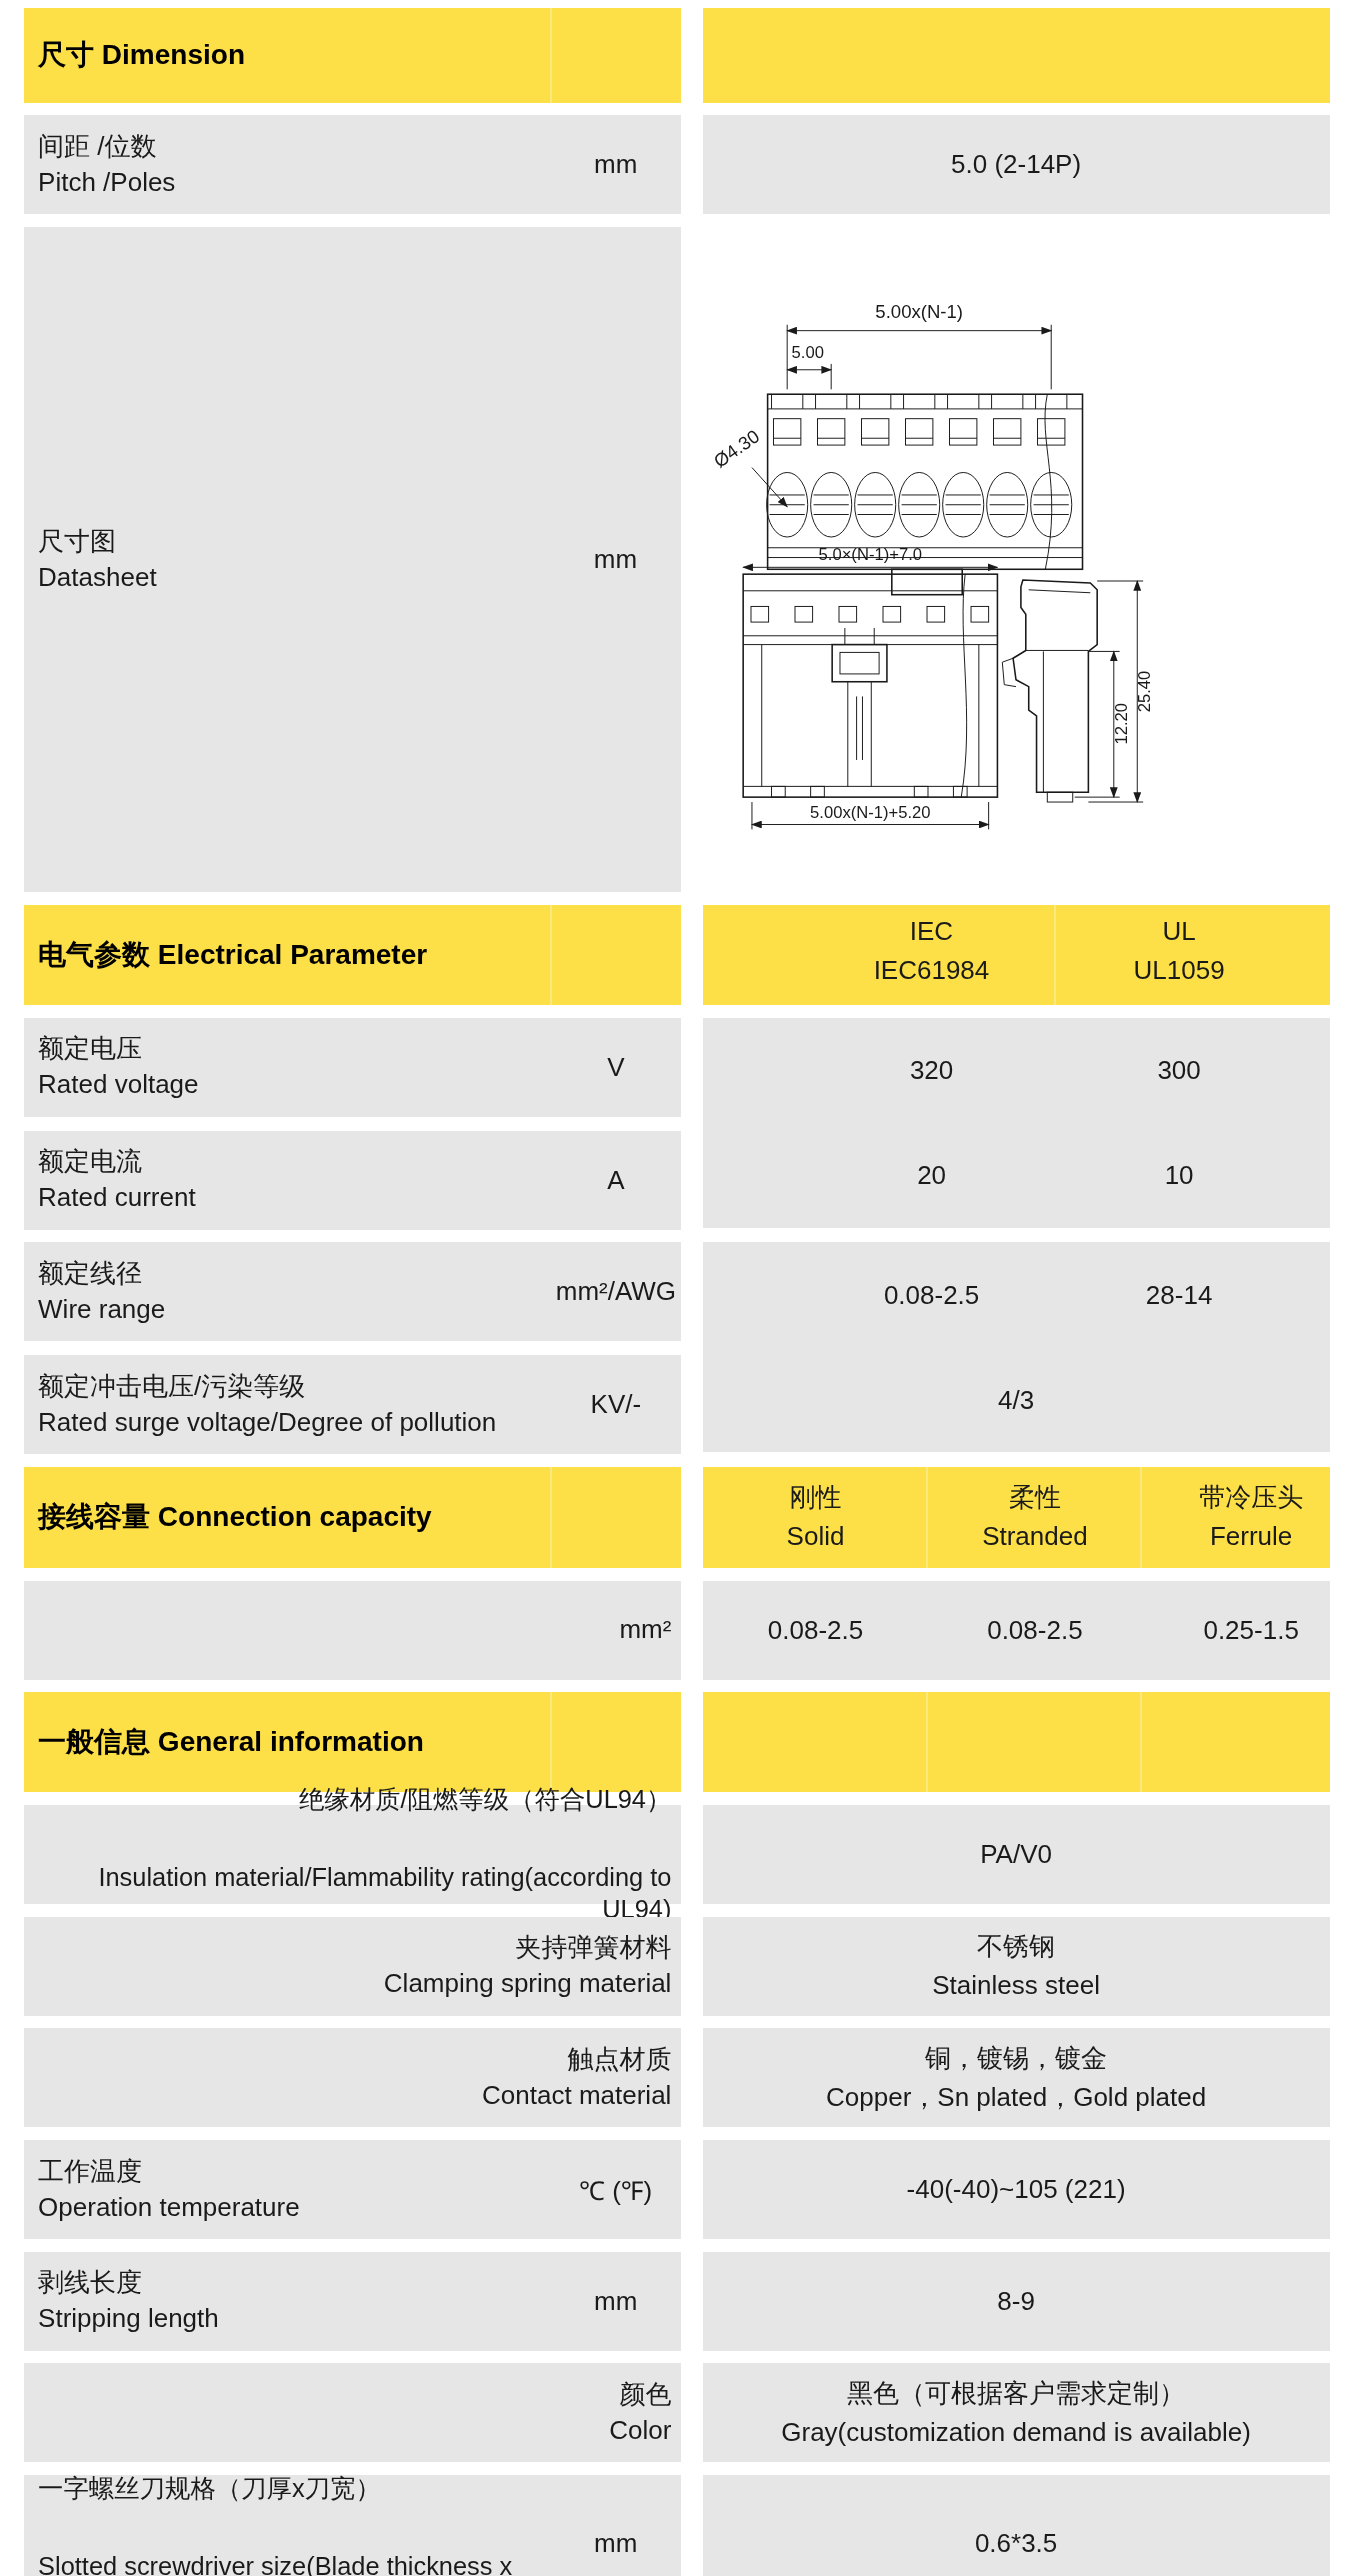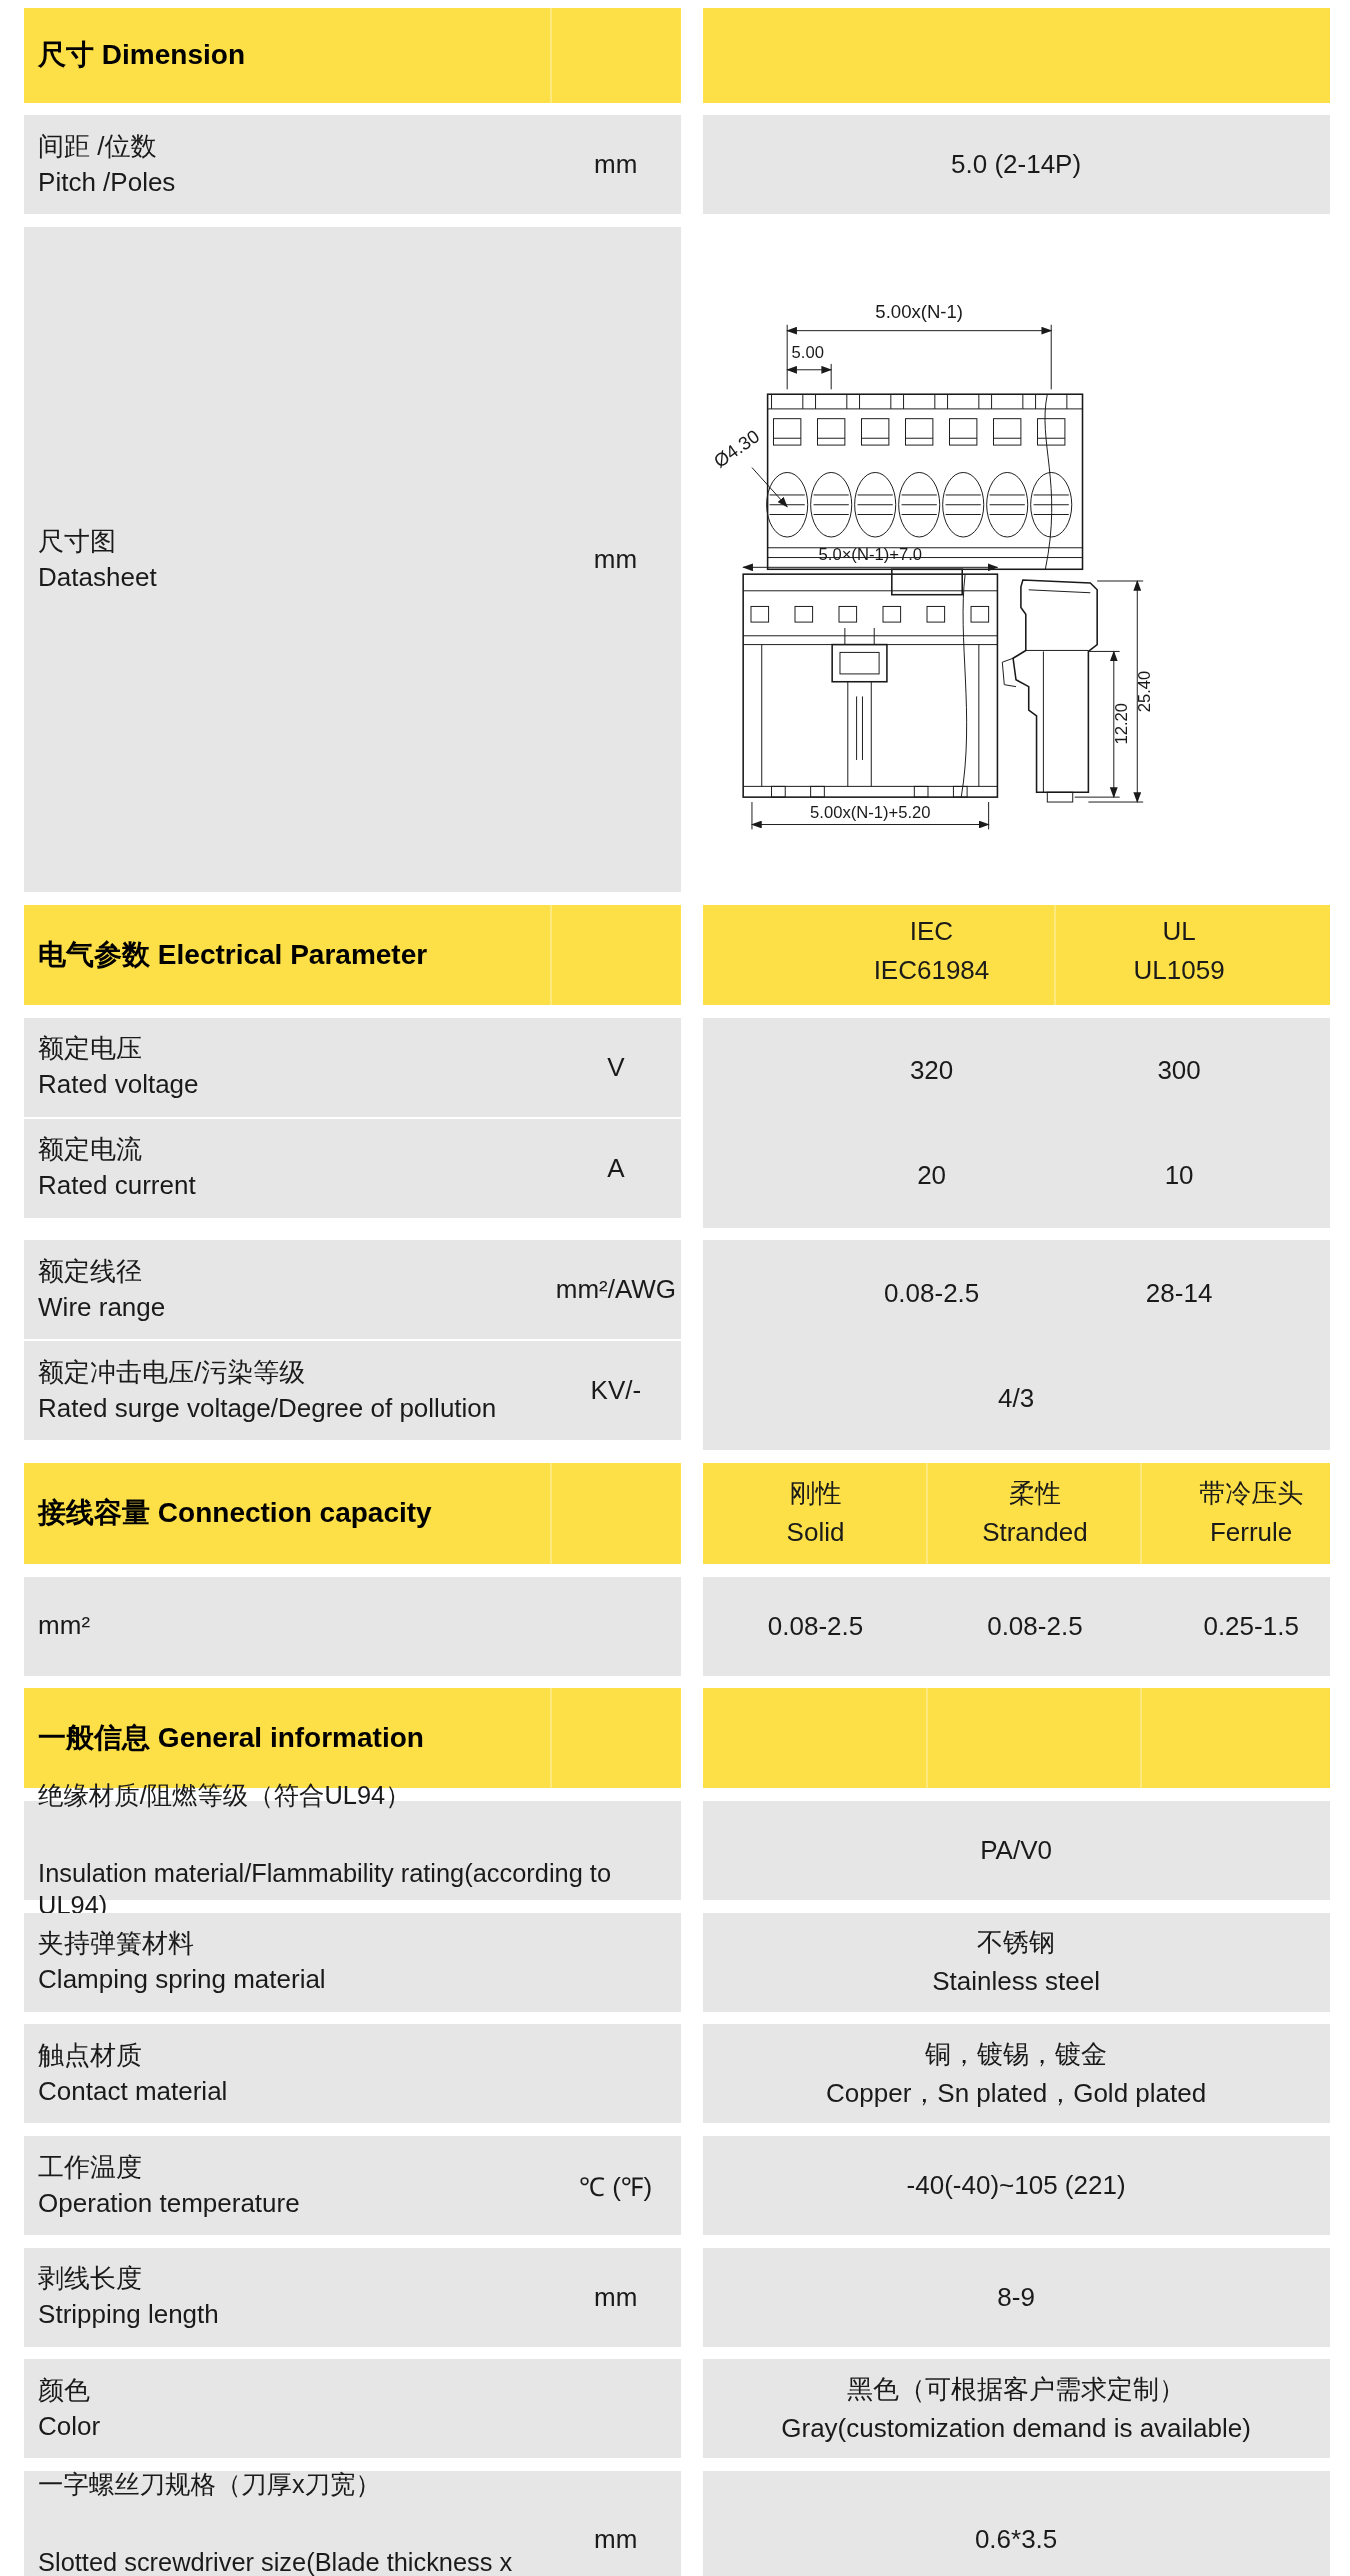--- a/index.html
+++ b/index.html
@@ -1,29 +1,29 @@
 <!DOCTYPE html>
 <html><head>
 <meta charset="utf-8">
 <style>
   html,body{margin:0;padding:0;background:#ffffff;}
   body{width:1350px;height:2576px;overflow:hidden;font-family:"Liberation Sans",sans-serif;color:#1a1a1a;}
   .page{position:relative;width:1350px;box-sizing:border-box;padding:7.8px 20.5px 0 24.4px;}
   .row{display:flex;gap:21.5px;margin-bottom:12.7px;}
   .left{width:657px;position:relative;box-sizing:border-box;}
   .right{width:627px;position:relative;box-sizing:border-box;}
-  .stack{width:657px;display:flex;flex-direction:column;gap:2px;}
+  .stack{width:657px;display:flex;flex-direction:column;gap:14px;}
   .cell{background:#E6E6E6;}
   .head{background:#fde047;}
   .h1{height:95px;}
   .hd{height:100px;}
   .std{height:99px;}
   .grp{height:210px;}
   .lab{display:flex;flex-direction:column;justify-content:center;height:100%;padding-left:13.7px;padding-right:147px;font-size:26px;line-height:1.38;}
-  .lab.full{padding-right:9.8px;}
+  .lab.full{padding-right:9.8px;text-align:right;}
   .lab.tight{line-height:1.24;font-size:25.4px;gap:47px;}
   .htxt{display:flex;align-items:center;height:100%;padding-left:13.7px;font-size:28px;font-weight:bold;color:#000;}
   .unit{position:absolute;right:0;top:0;height:100%;width:131px;display:flex;align-items:center;justify-content:center;font-size:26px;text-align:center;}
   .unit .wrapbox{width:121px;word-break:break-all;line-height:1.3;}
   .vcenter{display:flex;flex-direction:column;align-items:center;justify-content:center;height:100%;font-size:26px;line-height:1.5;text-align:center;}
   .half{position:relative;height:50%;}
   .pos{position:absolute;top:50%;transform:translate(-50%,-50%);font-size:26px;text-align:center;line-height:1.5;white-space:nowrap;}
   .p1{left:36.5%;}
   .p2{left:76%;}
   .c1{left:18%;}

